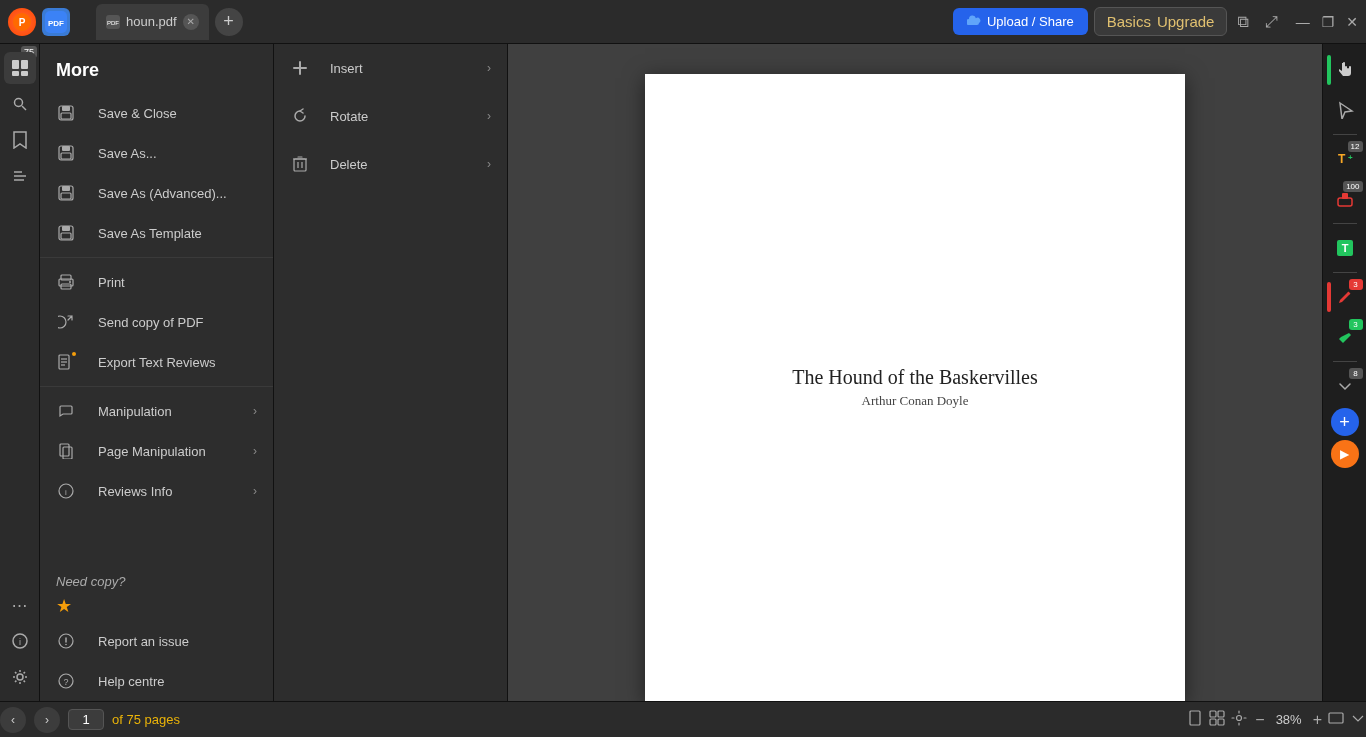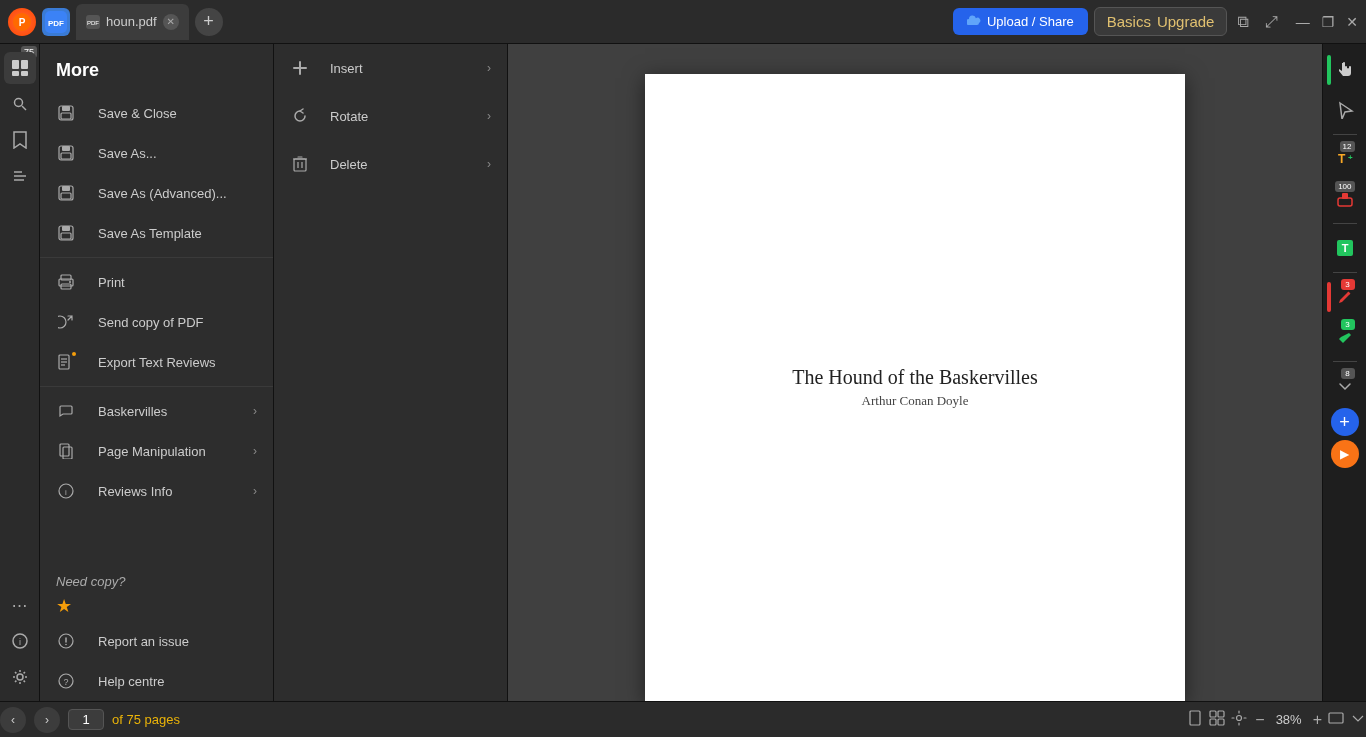--- a/index.html
+++ b/index.html
@@ -42,20 +42,21 @@
     }
     .tab {
       height: 36px;
       background: #3c3c3c;
       border-radius: 6px 6px 0 0;
       display: flex; align-items: center;
       padding: 0 10px;
       gap: 6px;
       color: #ccc;
       font-size: 13px;
+      margin-left: 20px;
     }
     .tab-close {
       width: 16px; height: 16px;
       border-radius: 50%;
       background: #555;
       display: flex; align-items: center; justify-content: center;
       color: #aaa; font-size: 10px; cursor: pointer;
     }
     .new-tab {
       width: 28px; height: 28px;
@@ -317,21 +318,21 @@
       width: 36px; height: 36px;
       display: flex; align-items: center; justify-content: center;
       border-radius: 6px;
       color: #aaa;
       font-size: 16px;
       cursor: pointer;
       position: relative;
     }
     .rt-badge {
       position: absolute;
-      top: 0; right: 8px;
+      top: 0; right: 0;
       background: #555;
       color: #fff;
       font-size: 8px;
       border-radius: 3px;
       padding: 1px 3px;
       min-width: 14px;
       text-align: center;
     }
     .rt-add {
       width: 28px; height: 28px;
@@ -541,21 +542,21 @@
     </div>
 
     <div class="section-divider"></div>
 
     <div class="more-menu-item">
       <div class="item-icon">
         <svg width="16" height="16" viewBox="0 0 16 16">
             <path d="M2 12V4a1 1 0 011-1h10a1 1 0 011 1v6a1 1 0 01-1 1H5l-3 2z" stroke="#aaa" stroke-width="1.2" fill="none"></path>
           </svg>
       </div>
-      <span>Baskervilles</span>
+      <span>Manipulation</span>
       <span class="arrow">›</span>
     </div>
 
     <div class="more-menu-item">
       <div class="item-icon">
         <svg width="16" height="16" viewBox="0 0 16 16">
             <rect x="2" y="1" width="9" height="12" rx="1" fill="none" stroke="#aaa" stroke-width="1.2"></rect>
             <rect x="5" y="4" width="9" height="12" rx="1" fill="none" stroke="#aaa" stroke-width="1.2"></rect>
           </svg>
       </div>

